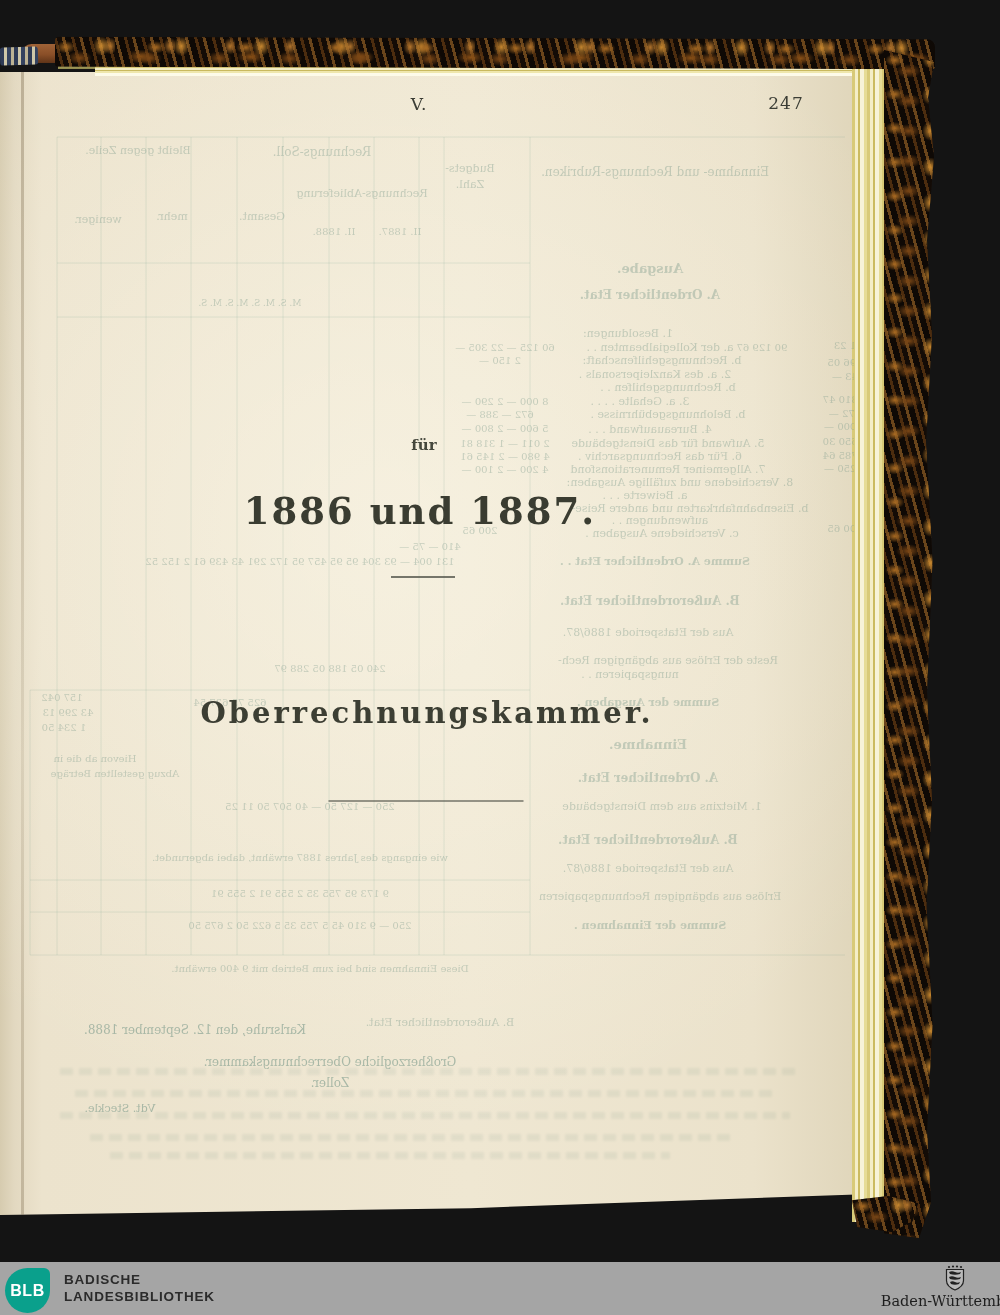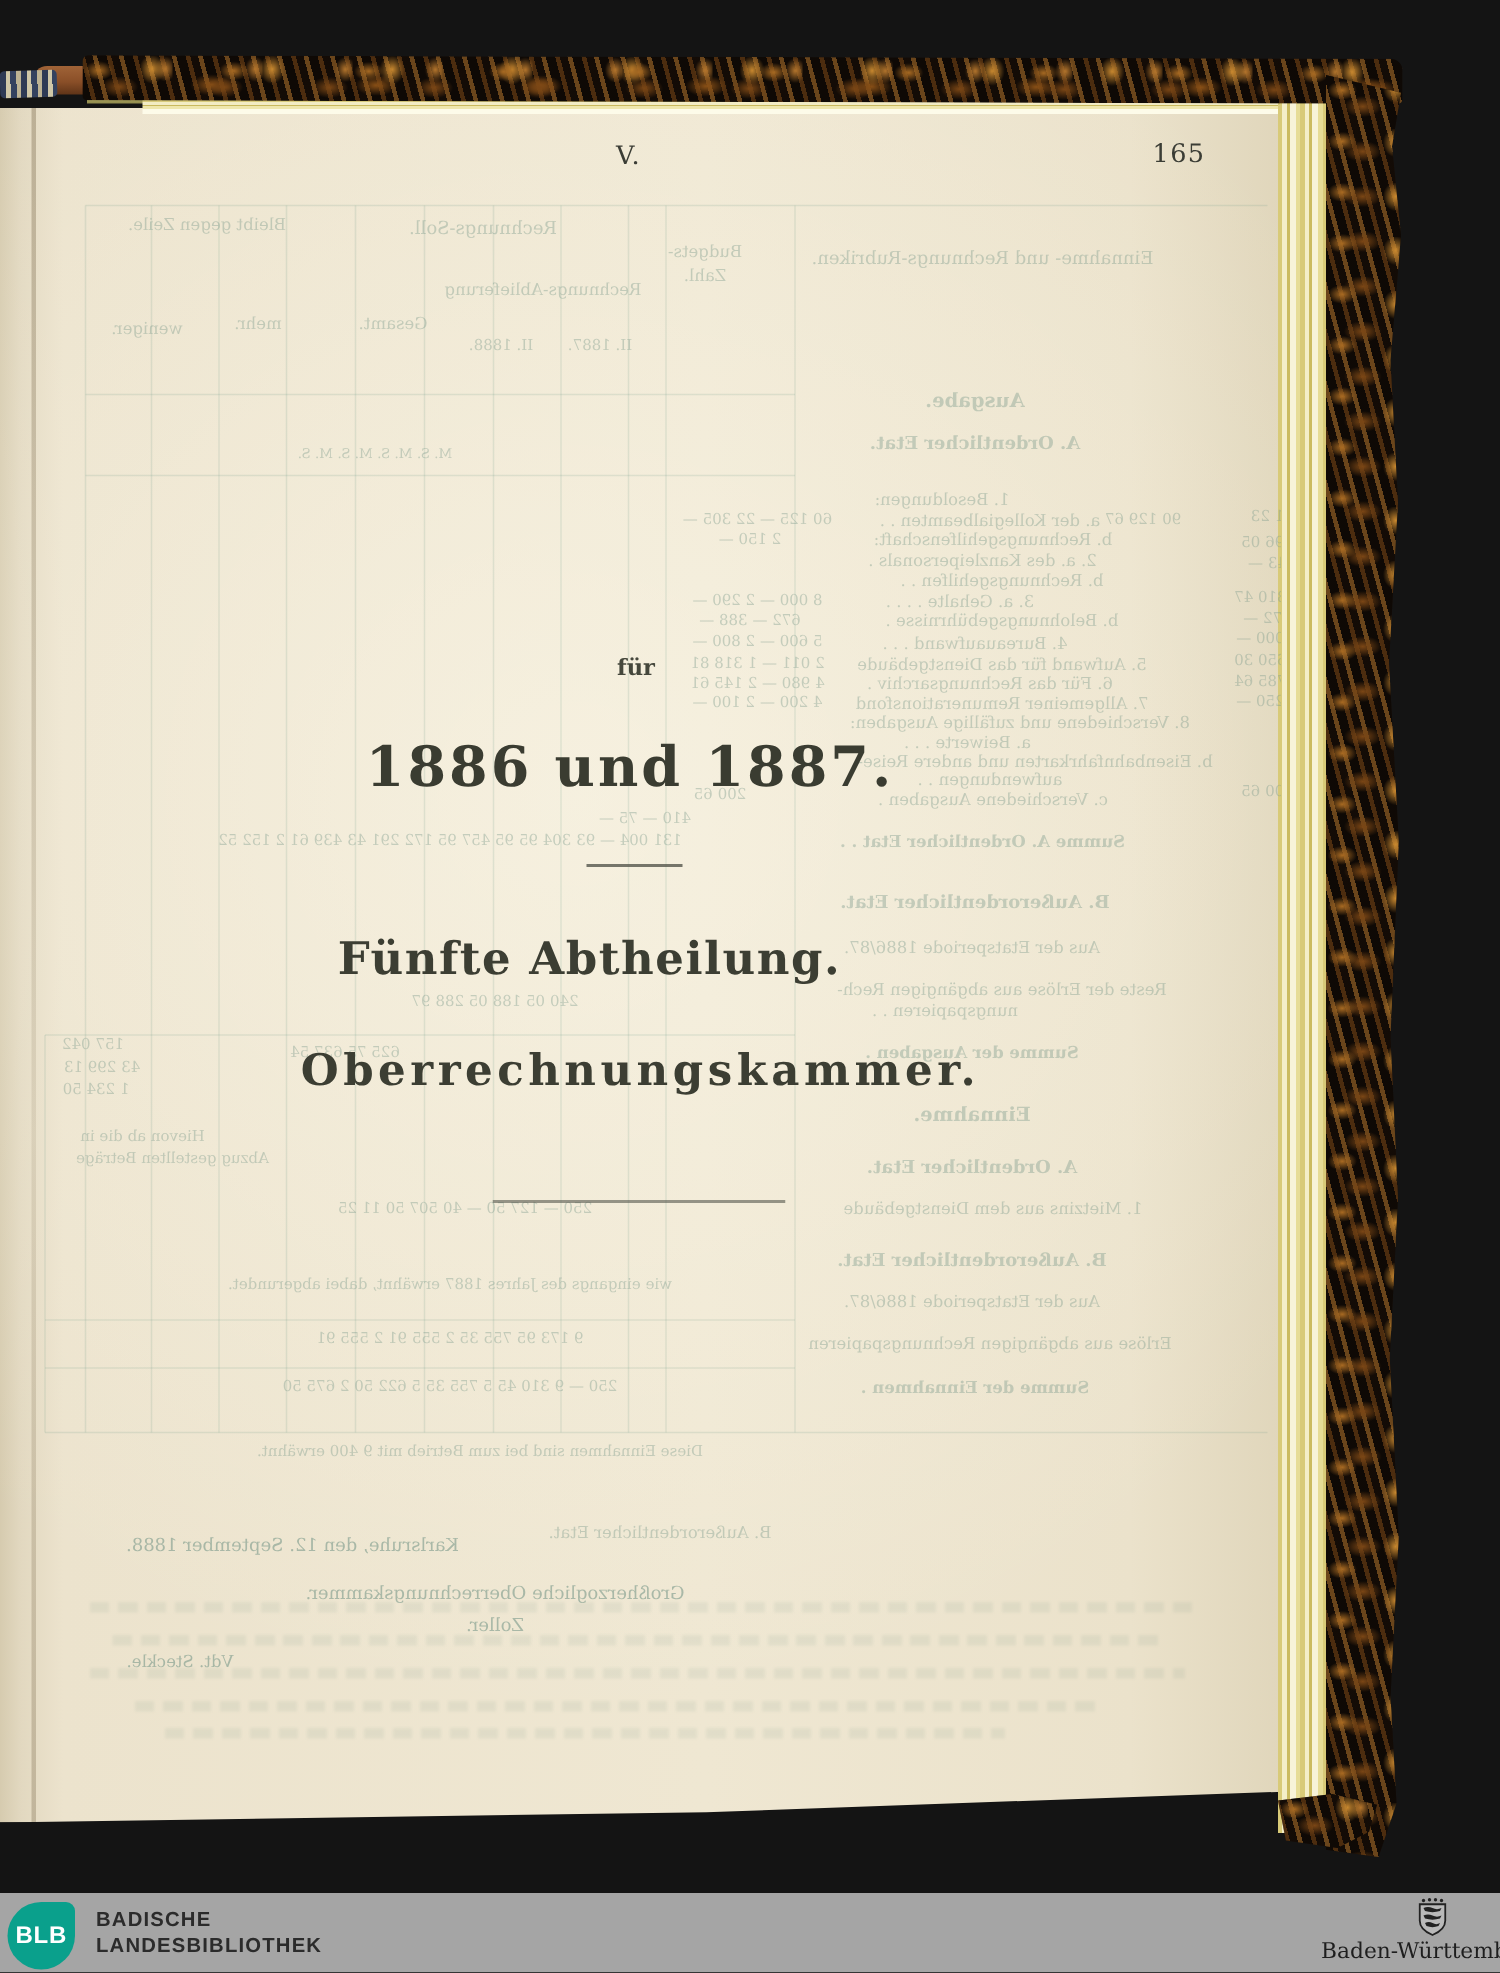--- a/index.html
+++ b/index.html
@@ -204,25 +204,24 @@
     </div>
 
   <div class="ghost" style="left:60px;top:1068px;width:740px"></div>
   <div class="ghost" style="left:75px;top:1090px;width:700px"></div>
   <div class="ghost" style="left:60px;top:1112px;width:730px"></div>
   <div class="ghost" style="left:90px;top:1134px;width:640px"></div>
   <div class="ghost" style="left:110px;top:1152px;width:560px"></div>
 
   <div class="print-layer">
     <div class="abs folio" style="left:419px;top:104px">V.</div>
-    <div class="abs folio" style="left:786px;top:103px">165</div>
+    <div class="abs folio" style="left:786px;top:103px">247</div>
     <div class="abs t-fuer" style="left:424px;top:445px">für</div>
     <div class="abs t-years" style="left:420px;top:511px">1886 und 1887.</div>
     <div class="rule" style="left:423px;top:577px;width:64px;height:2px;opacity:.8"></div>
-    <div class="abs t-sec1" style="left:393px;top:640px">Fünfte Abtheilung.</div>
     <div class="abs t-sec2" style="left:427px;top:713px">Oberrechnungskammer.</div>
     <div class="rule" style="left:426px;top:801px;width:195px;height:2px;opacity:.6"></div>
   </div>
 
   <div class="footer">
     <div class="blb-logo">
       <span>BLB</span>
     </div>
     <div class="lib-name">
       <div>BADISCHE</div>

